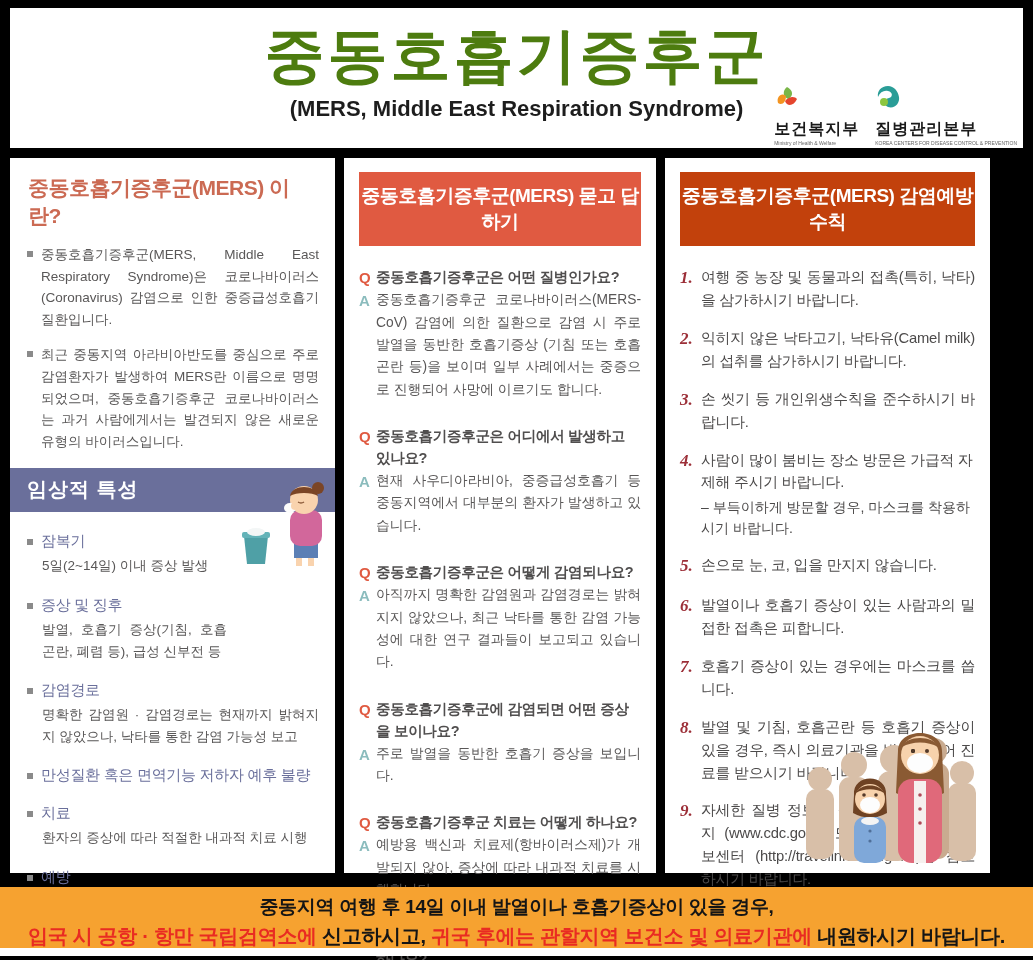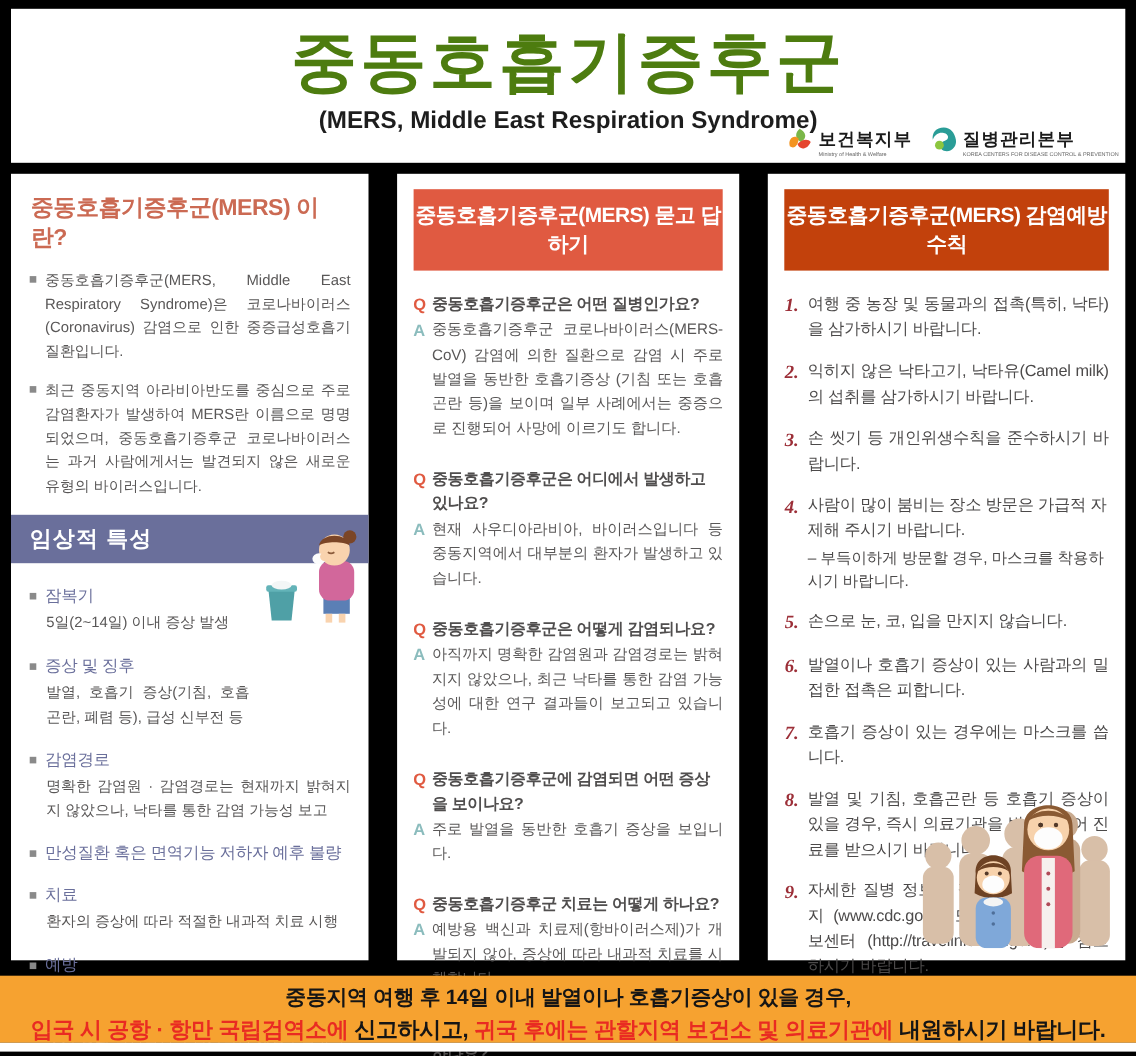--- a/index.html
+++ b/index.html
@@ -18,28 +18,28 @@
   .title {
     text-align:center; font-size:60px; font-weight:bold; letter-spacing:3px;
     color:#4d7c0f; margin-top:12px; line-height:72px;
   }
   .subtitle {
     text-align:center; font-size:22px; font-weight:bold; color:#1d1d1d; margin-top:4px;
   }
   .logos {
     position:absolute; right:6px; bottom:2px; display:flex; gap:16px; align-items:flex-start;
   }
-  .logo { display:flex; gap:4px; align-items:center; }
+  .logo { display:flex; gap:4px; align-items:flex-start;flex-direction:column; }
   .logo-txt { display:flex; flex-direction:column; }
   .logo-name { font-size:16px; font-weight:bold; color:#1a1a1a; letter-spacing:1px; }
   .logo-sub  { font-size:5px; color:#666; letter-spacing:0; }
   
   .main {
     position:absolute; left:10px; top:158px; width:1013px; height:715px;
-    display:flex; gap:26px;
+    display:flex; gap:9px;
   }
   .col { background:#fff; position:relative; }
   .col-left  { width:325px; padding:12px 16px; }
   .col-mid   { width:312px; padding:14px 15px; }
   .col-right { width:325px; padding:14px 15px; }
   
   .left-heading {
     color:#cb6a53; font-size:21px; font-weight:bold; letter-spacing:-0.5px; margin:4px 0 14px 2px;
   }
   .intro-item { display:flex; margin-bottom:14px; }
@@ -224,21 +224,21 @@
           <span class="a-text">중동호흡기증후군 코로나바이러스(MERS-CoV) 감염에 의한 질환으로 감염 시 주로 발열을 동반한 호흡기증상 (기침 또는 호흡곤란 등)을 보이며 일부 사례에서는 중증으로 진행되어 사망에 이르기도 합니다.</span>
         </div>
     </div>
     <div class="qa-block">
       <div class="qa-row">
           <span class="q-marker">Q</span>
           <span class="q-text">중동호흡기증후군은 어디에서 발생하고 있나요?</span>
         </div>
       <div class="qa-row">
           <span class="a-marker">A</span>
-          <span class="a-text">현재 사우디아라비아, 바이러스입니다 등 중동지역에서 대부분의 환자가 발생하고 있습니다.</span>
+          <span class="a-text">현재 사우디아라비아, 중증급성호흡기 등 중동지역에서 대부분의 환자가 발생하고 있습니다.</span>
         </div>
     </div>
     <div class="qa-block">
       <div class="qa-row">
           <span class="q-marker">Q</span>
           <span class="q-text">중동호흡기증후군은 어떻게 감염되나요?</span>
         </div>
       <div class="qa-row">
           <span class="a-marker">A</span>
           <span class="a-text">아직까지 명확한 감염원과 감염경로는 밝혀지지 않았으나, 최근 낙타를 통한 감염 가능성에 대한 연구 결과들이 보고되고 있습니다.</span>

